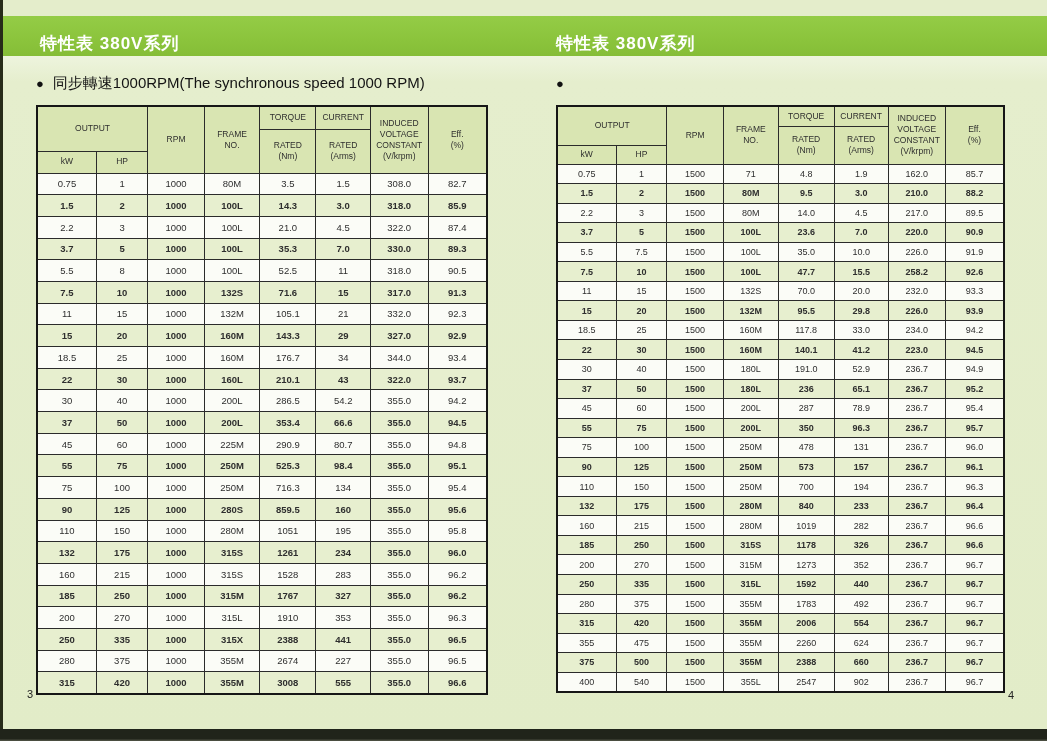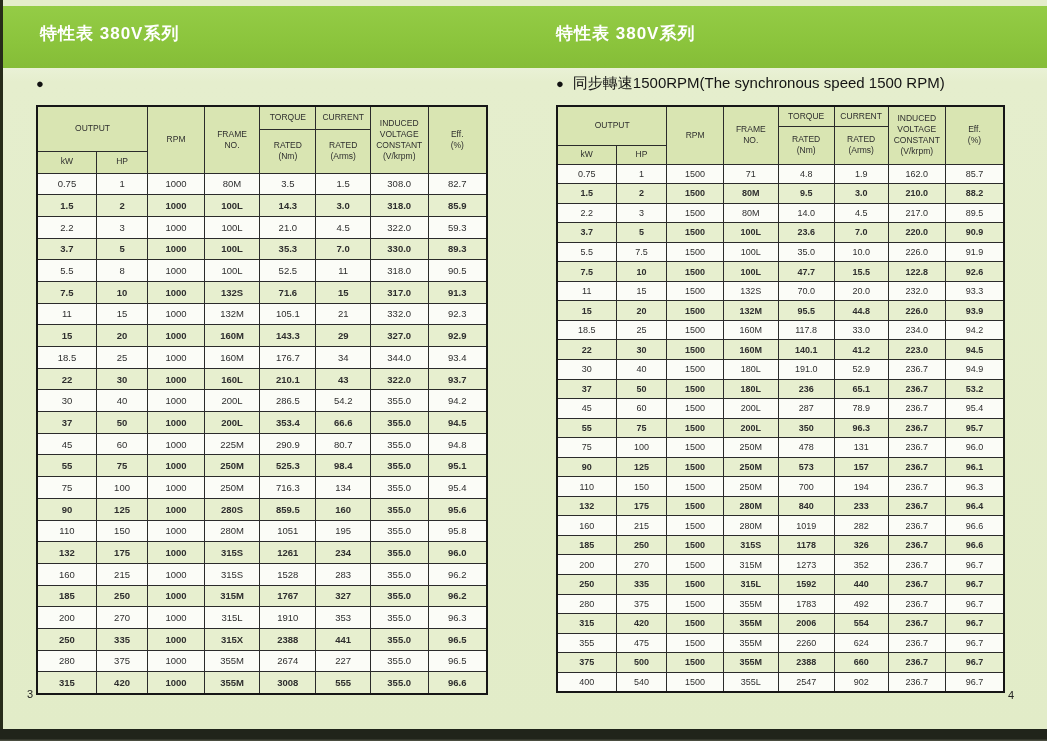--- a/index.html
+++ b/index.html
@@ -4,21 +4,21 @@
 <style>
   * { margin:0; padding:0; box-sizing:border-box; }
   html,body { width:1047px; height:741px; }
   body {
     position:relative;
     overflow:hidden;
     font-family:"Liberation Sans", sans-serif;
     background:#e4edcb;
   }
   .top-bar {
-    position:absolute; left:0; top:6px; width:1047px; height:62px;
+    position:absolute; left:0; top:16px; width:1047px; height:40px;
     background:linear-gradient(180deg,#94cc46 0%,#8bc43c 60%,#85bd37 100%);
     z-index:1;
   }
   .bar-title {
     position:absolute; top:16px; color:#ffffff;
     font-size:17px; font-weight:bold; letter-spacing:1px;
     white-space:nowrap;
   }
   .bar-title.left  { left:40px; }
   .bar-title.right { left:556px; }
@@ -94,20 +94,21 @@
 <div class="top-bar">
   <span class="bar-title left">特性表 380V系列</span>
   <span class="bar-title right">特性表 380V系列</span>
 </div>
 
 <div class="content">
 
   <div class="sheet left">
     <div class="heading">
       <span class="bullet">●</span>
+      <span>同步轉速1000RPM(The synchronous speed 1000 RPM)</span>
     </div>
     <table class="t-left">
       <colgroup>
         <col style="width:13.2%">
           <col style="width:11.4%">
           <col style="width:12.6%">
           <col style="width:12.3%">
         <col style="width:12.5%">
           <col style="width:12.1%">
           <col style="width:12.8%">
@@ -161,21 +162,21 @@
             <td>85.9</td>
           </tr>
           <tr>
             <td>2.2</td>
             <td>3</td>
             <td>1000</td>
             <td>100L</td>
             <td>21.0</td>
             <td>4.5</td>
             <td>322.0</td>
-            <td>59.3</td>
+            <td>87.4</td>
           </tr>
           <tr>
             <td>3.7</td>
             <td>5</td>
             <td>1000</td>
             <td>100L</td>
             <td>35.3</td>
             <td>7.0</td>
             <td>330.0</td>
             <td>89.3</td>
@@ -380,21 +381,20 @@
             <td>355.0</td>
             <td>96.6</td>
           </tr>
         </tbody>
     </table>
   </div>
 
   <div class="sheet right">
     <div class="heading">
       <span class="bullet">●</span>
-      <span>同步轉速1500RPM(The synchronous speed 1500 RPM)</span>
     </div>
     <table class="t-right">
       <colgroup>
         <col style="width:13.2%">
           <col style="width:11.4%">
           <col style="width:12.6%">
           <col style="width:12.3%">
         <col style="width:12.5%">
           <col style="width:12.1%">
           <col style="width:12.8%">
@@ -477,40 +477,40 @@
             <td>226.0</td>
             <td>91.9</td>
           </tr>
           <tr>
             <td>7.5</td>
             <td>10</td>
             <td>1500</td>
             <td>100L</td>
             <td>47.7</td>
             <td>15.5</td>
-            <td>122.8</td>
+            <td>258.2</td>
             <td>92.6</td>
           </tr>
           <tr>
             <td>11</td>
             <td>15</td>
             <td>1500</td>
             <td>132S</td>
             <td>70.0</td>
             <td>20.0</td>
             <td>232.0</td>
             <td>93.3</td>
           </tr>
           <tr>
             <td>15</td>
             <td>20</td>
             <td>1500</td>
             <td>132M</td>
             <td>95.5</td>
-            <td>44.8</td>
+            <td>29.8</td>
             <td>226.0</td>
             <td>93.9</td>
           </tr>
           <tr>
             <td>18.5</td>
             <td>25</td>
             <td>1500</td>
             <td>160M</td>
             <td>117.8</td>
             <td>33.0</td>
@@ -538,21 +538,21 @@
             <td>94.9</td>
           </tr>
           <tr>
             <td>37</td>
             <td>50</td>
             <td>1500</td>
             <td>180L</td>
             <td>236</td>
             <td>65.1</td>
             <td>236.7</td>
-            <td>53.2</td>
+            <td>95.2</td>
           </tr>
           <tr>
             <td>45</td>
             <td>60</td>
             <td>1500</td>
             <td>200L</td>
             <td>287</td>
             <td>78.9</td>
             <td>236.7</td>
             <td>95.4</td>

